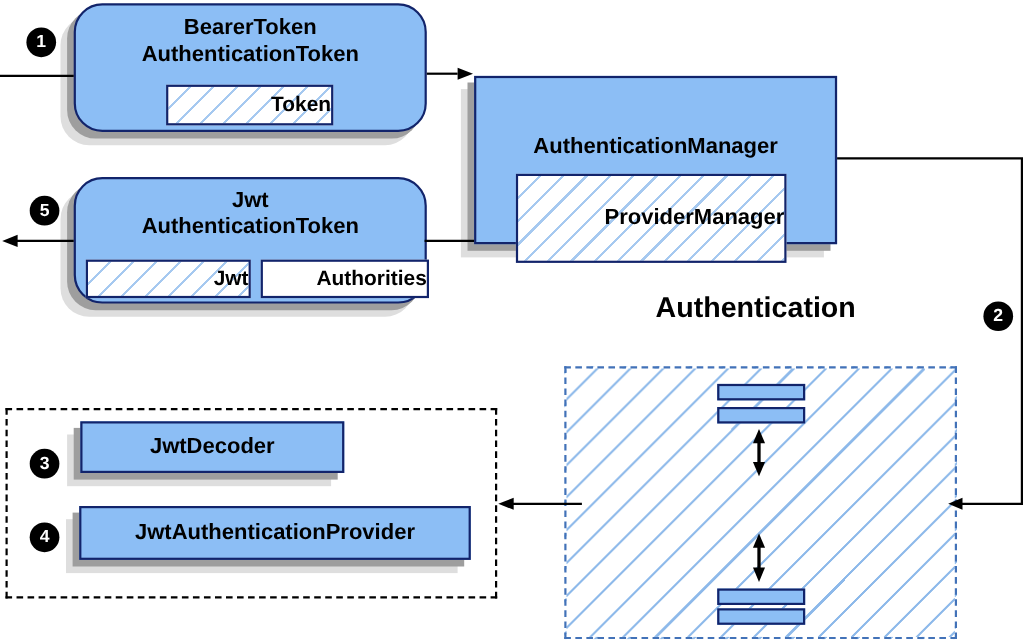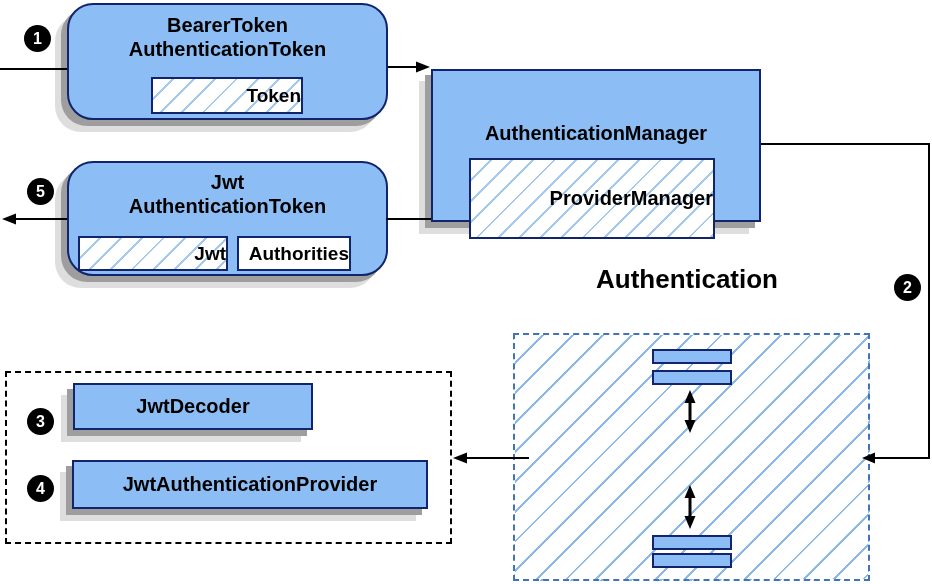--- a/index.html
+++ b/index.html
@@ -77,21 +77,21 @@
 
   <div class="node rounded" style="left:67px;top:161px;width:321px;height:115px;">
     <div class="title two-line" style="top:7px;">
       <span>Jwt</span>
       <span>AuthenticationToken</span>
     </div>
   </div>
   <div class="field hatch-small" style="left:78px;top:236px;width:150px;height:35px;">
     <span>Jwt</span>
   </div>
-  <div class="field" style="left:237px;top:236px;width:114px;height:35px;">
+  <div class="field" style="left:237px;top:236px;width:153px;height:35px;">
     <span>Authorities</span>
   </div>
 
   <div class="two-line" style="position:absolute;left:537px;top:265px;width:300px;text-align:center;font-weight:bold;font-size:26px;line-height:29px;color:#000;">
     <span>Authentication</span>
   </div>
 
   <div id="providers-container"></div>
 
   <div class="bar" style="top:349px;"></div>

